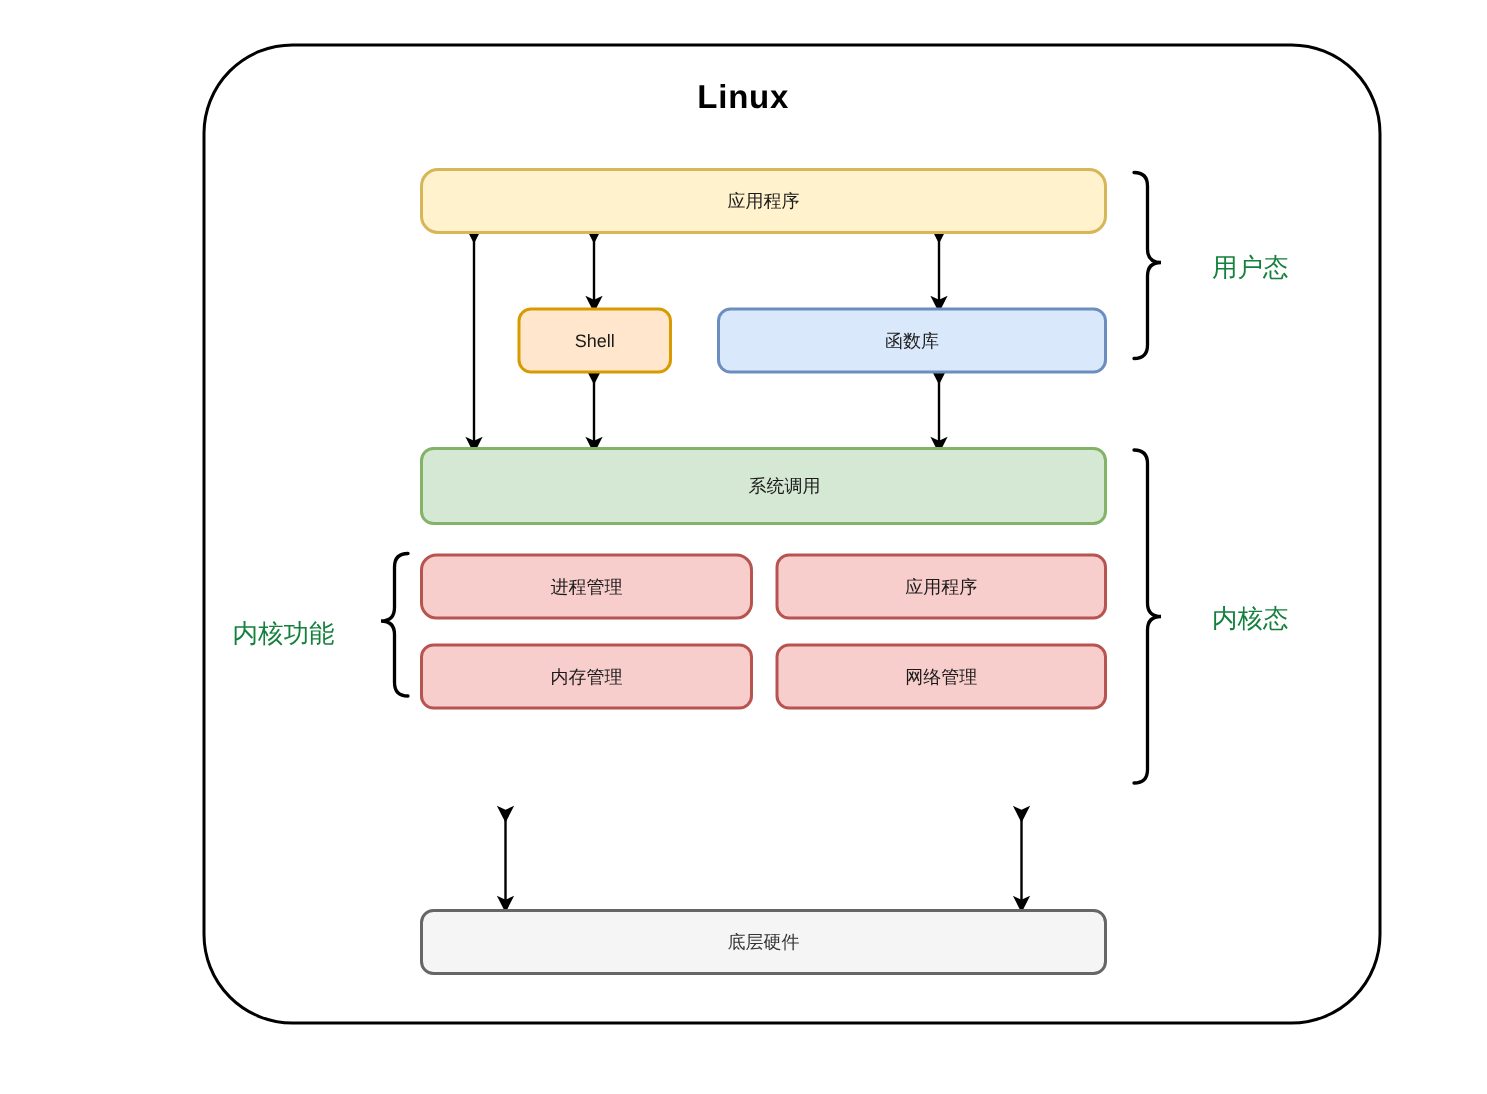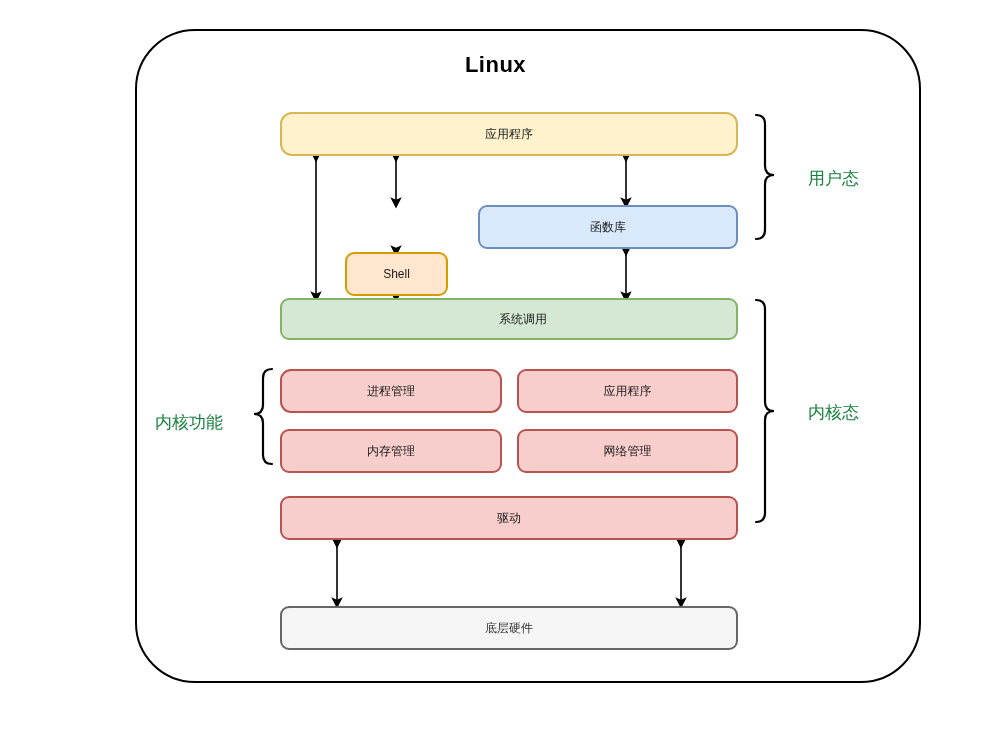--- a/index.html
+++ b/index.html
@@ -128,51 +128,48 @@
       <path d="M756,300 q9,0 9,9 L765,402 q0,9 9,9 q-9,0 -9,9 L765,513 q0,9 -9,9"></path>
 
       <path d="M272,369 q-9,0 -9,9 L263,405 q0,9 -9,9 q9,0 9,9 L263,455 q0,9 9,9"></path>
     </g>
   </svg>
 
   <div class="node node-app" style="left:280px; top:112px; width:458px; height:44px;border-radius:12px;">
     <span>应用程序</span>
   </div>
 
-  <div class="node node-shell" style="left:345px; top:205px; width:103px; height:44px;margin-top:47px;">
+  <div class="node node-shell" style="left:345px; top:205px; width:103px; height:44px;">
     <span>Shell</span>
   </div>
 
   <div class="node node-lib" style="left:478px; top:205px; width:260px; height:44px;">
     <span>函数库</span>
   </div>
 
-  <div class="node node-syscall" style="left:280px; top:298px; width:458px; height:42px;padding-left:28px;">
+  <div class="node node-syscall" style="left:280px; top:298px; width:458px; height:52px;padding-left:28px;">
     <span>系统调用</span>
   </div>
 
   <div class="node node-kernel" style="left:280px; top:369px; width:222px; height:44px;border-radius:11px;">
     <span>进程管理</span>
   </div>
 
   <div class="node node-kernel" style="left:517px; top:369px; width:221px; height:44px;">
     <span>应用程序</span>
   </div>
 
   <div class="node node-kernel" style="left:280px; top:429px; width:222px; height:44px;">
     <span>内存管理</span>
   </div>
 
   <div class="node node-kernel" style="left:517px; top:429px; width:221px; height:44px;">
     <span>网络管理</span>
   </div>
 
-  <div class="node node-kernel" style="left:280px; top:496px; width:458px; height:44px;">
-    <span>驱动</span>
-  </div>
 
   <div class="node node-hardware" style="left:280px; top:606px; width:458px; height:44px;">
     <span>底层硬件</span>
   </div>
 
   <div class="side-label" style="left:808px; top:167px;">用户态</div>
 
   <div class="side-label" style="left:808px; top:401px;">内核态</div>
 
   <div class="side-label" style="left:155px; top:411px;">内核功能</div>

